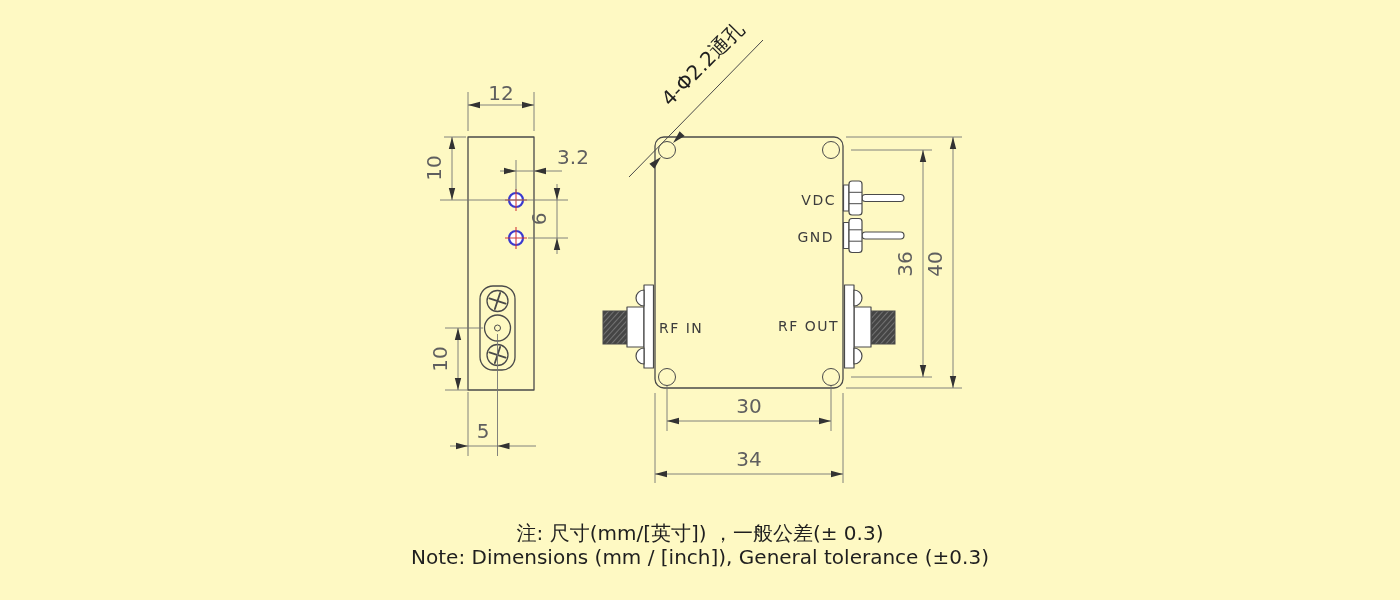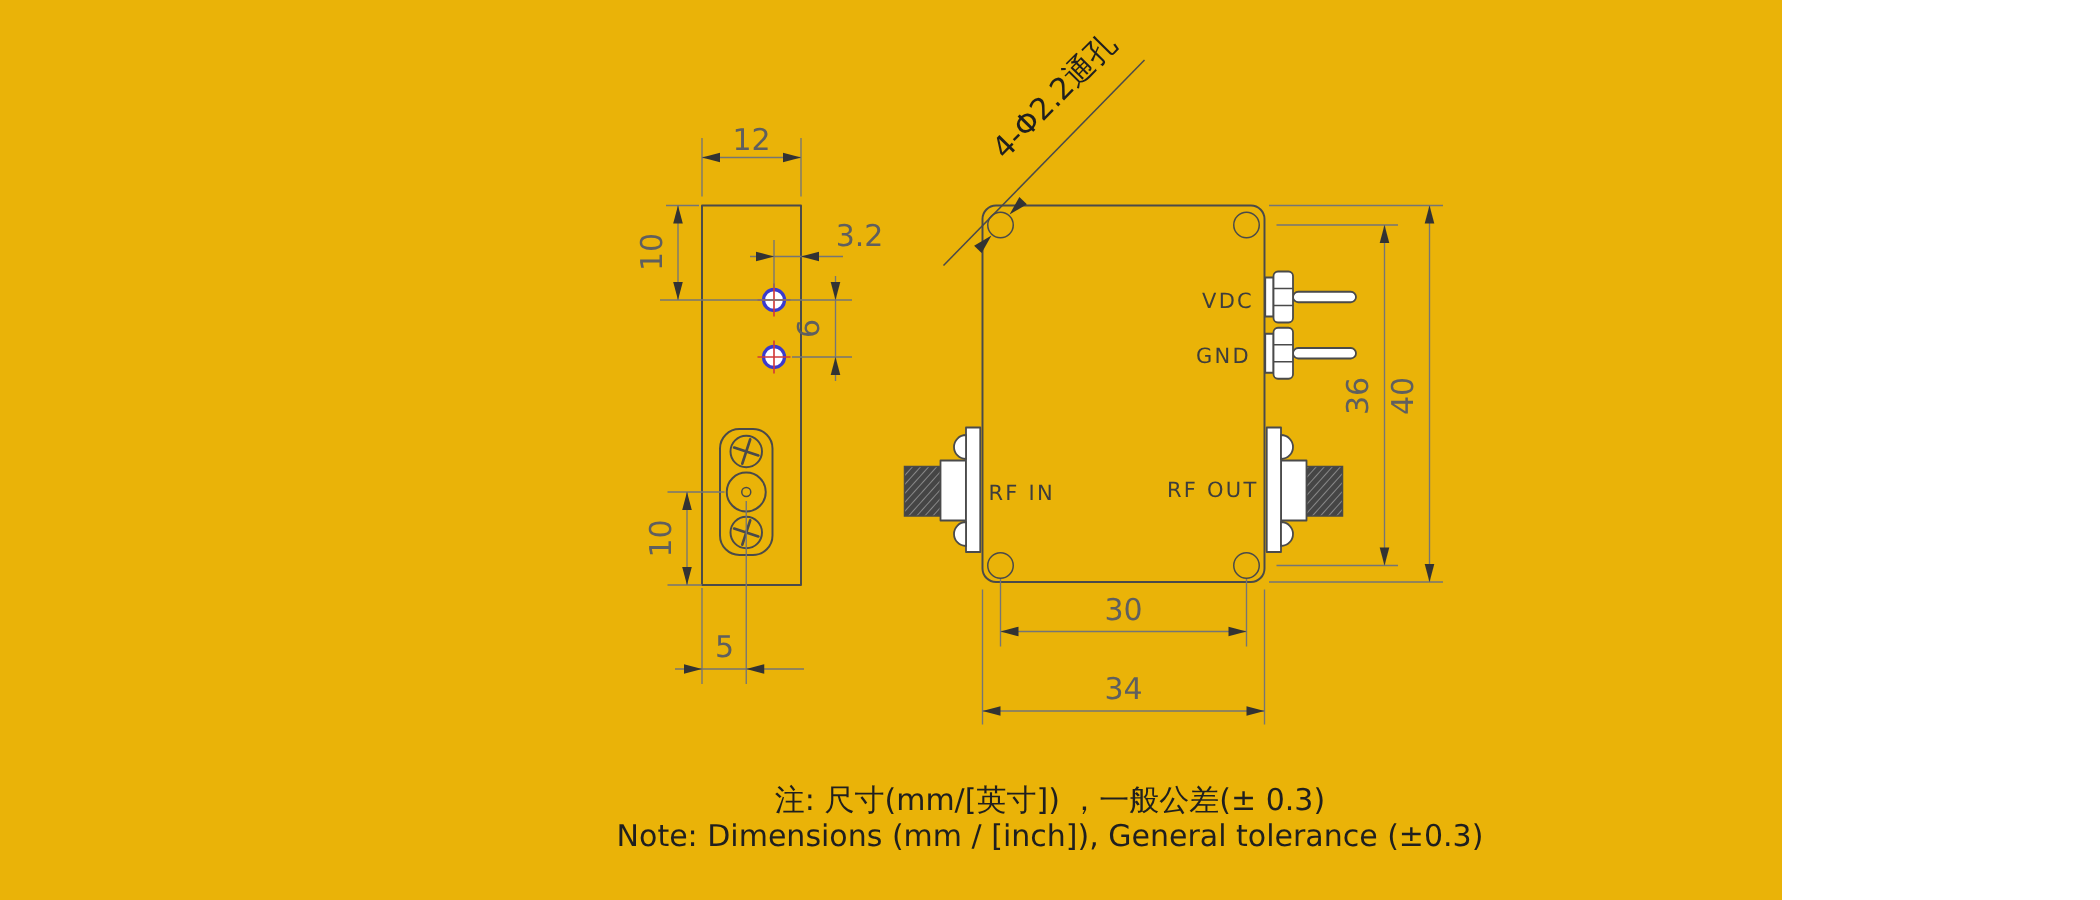--- a/index.html
+++ b/index.html
@@ -1,16 +1,16 @@
 <!DOCTYPE html>
 <html style="--outline: #4a4a4a; --dimension: #757575; --arrow: #333333; --dim_text: #5f5f5f; --label_text: #3d3d3d; --note_text: #1f1f1f; --hole_ring: #3a3ace; --hole_cross: #d23a3a; --thread_dark: #454545; --thread_light: #909090;"><head>
 <meta charset="utf-8">
 <style>
   html,body{margin:0;padding:0;background:#ffffff;width:1400px;height:600px;overflow:hidden;}
-  #stage{position:relative;width:1188px;height:600px;background:#eab308;}
+  #stage{position:relative;width:1400px;height:600px;background:#fef9c3;}
   svg{position:absolute;left:0;top:0;font-family:"DejaVu Sans",sans-serif;}
   .ol{fill:none;stroke:var(--outline,#4a4a4a);stroke-width:1.3;stroke-linejoin:round;}
   .olthin{fill:none;stroke:var(--outline,#4a4a4a);stroke-width:1;}
   .olf{fill:#ffffff;stroke:var(--outline,#4a4a4a);stroke-width:1.2;stroke-linejoin:round;}
   .dim{fill:none;stroke:var(--dimension,#757575);stroke-width:0.9;}
   .arr{fill:var(--arrow,#333333);stroke:none;}
   .dimtxt{fill:var(--dim_text,#5f5f5f);font-size:20px;}
   .lbl{fill:var(--label_text,#3d3d3d);font-size:14px;letter-spacing:1.5px;}
   .leadertxt{fill:var(--note_text,#1f1f1f);font-size:20px;}
   .note{fill:var(--note_text,#1f1f1f);font-size:20px;text-anchor:middle;}

